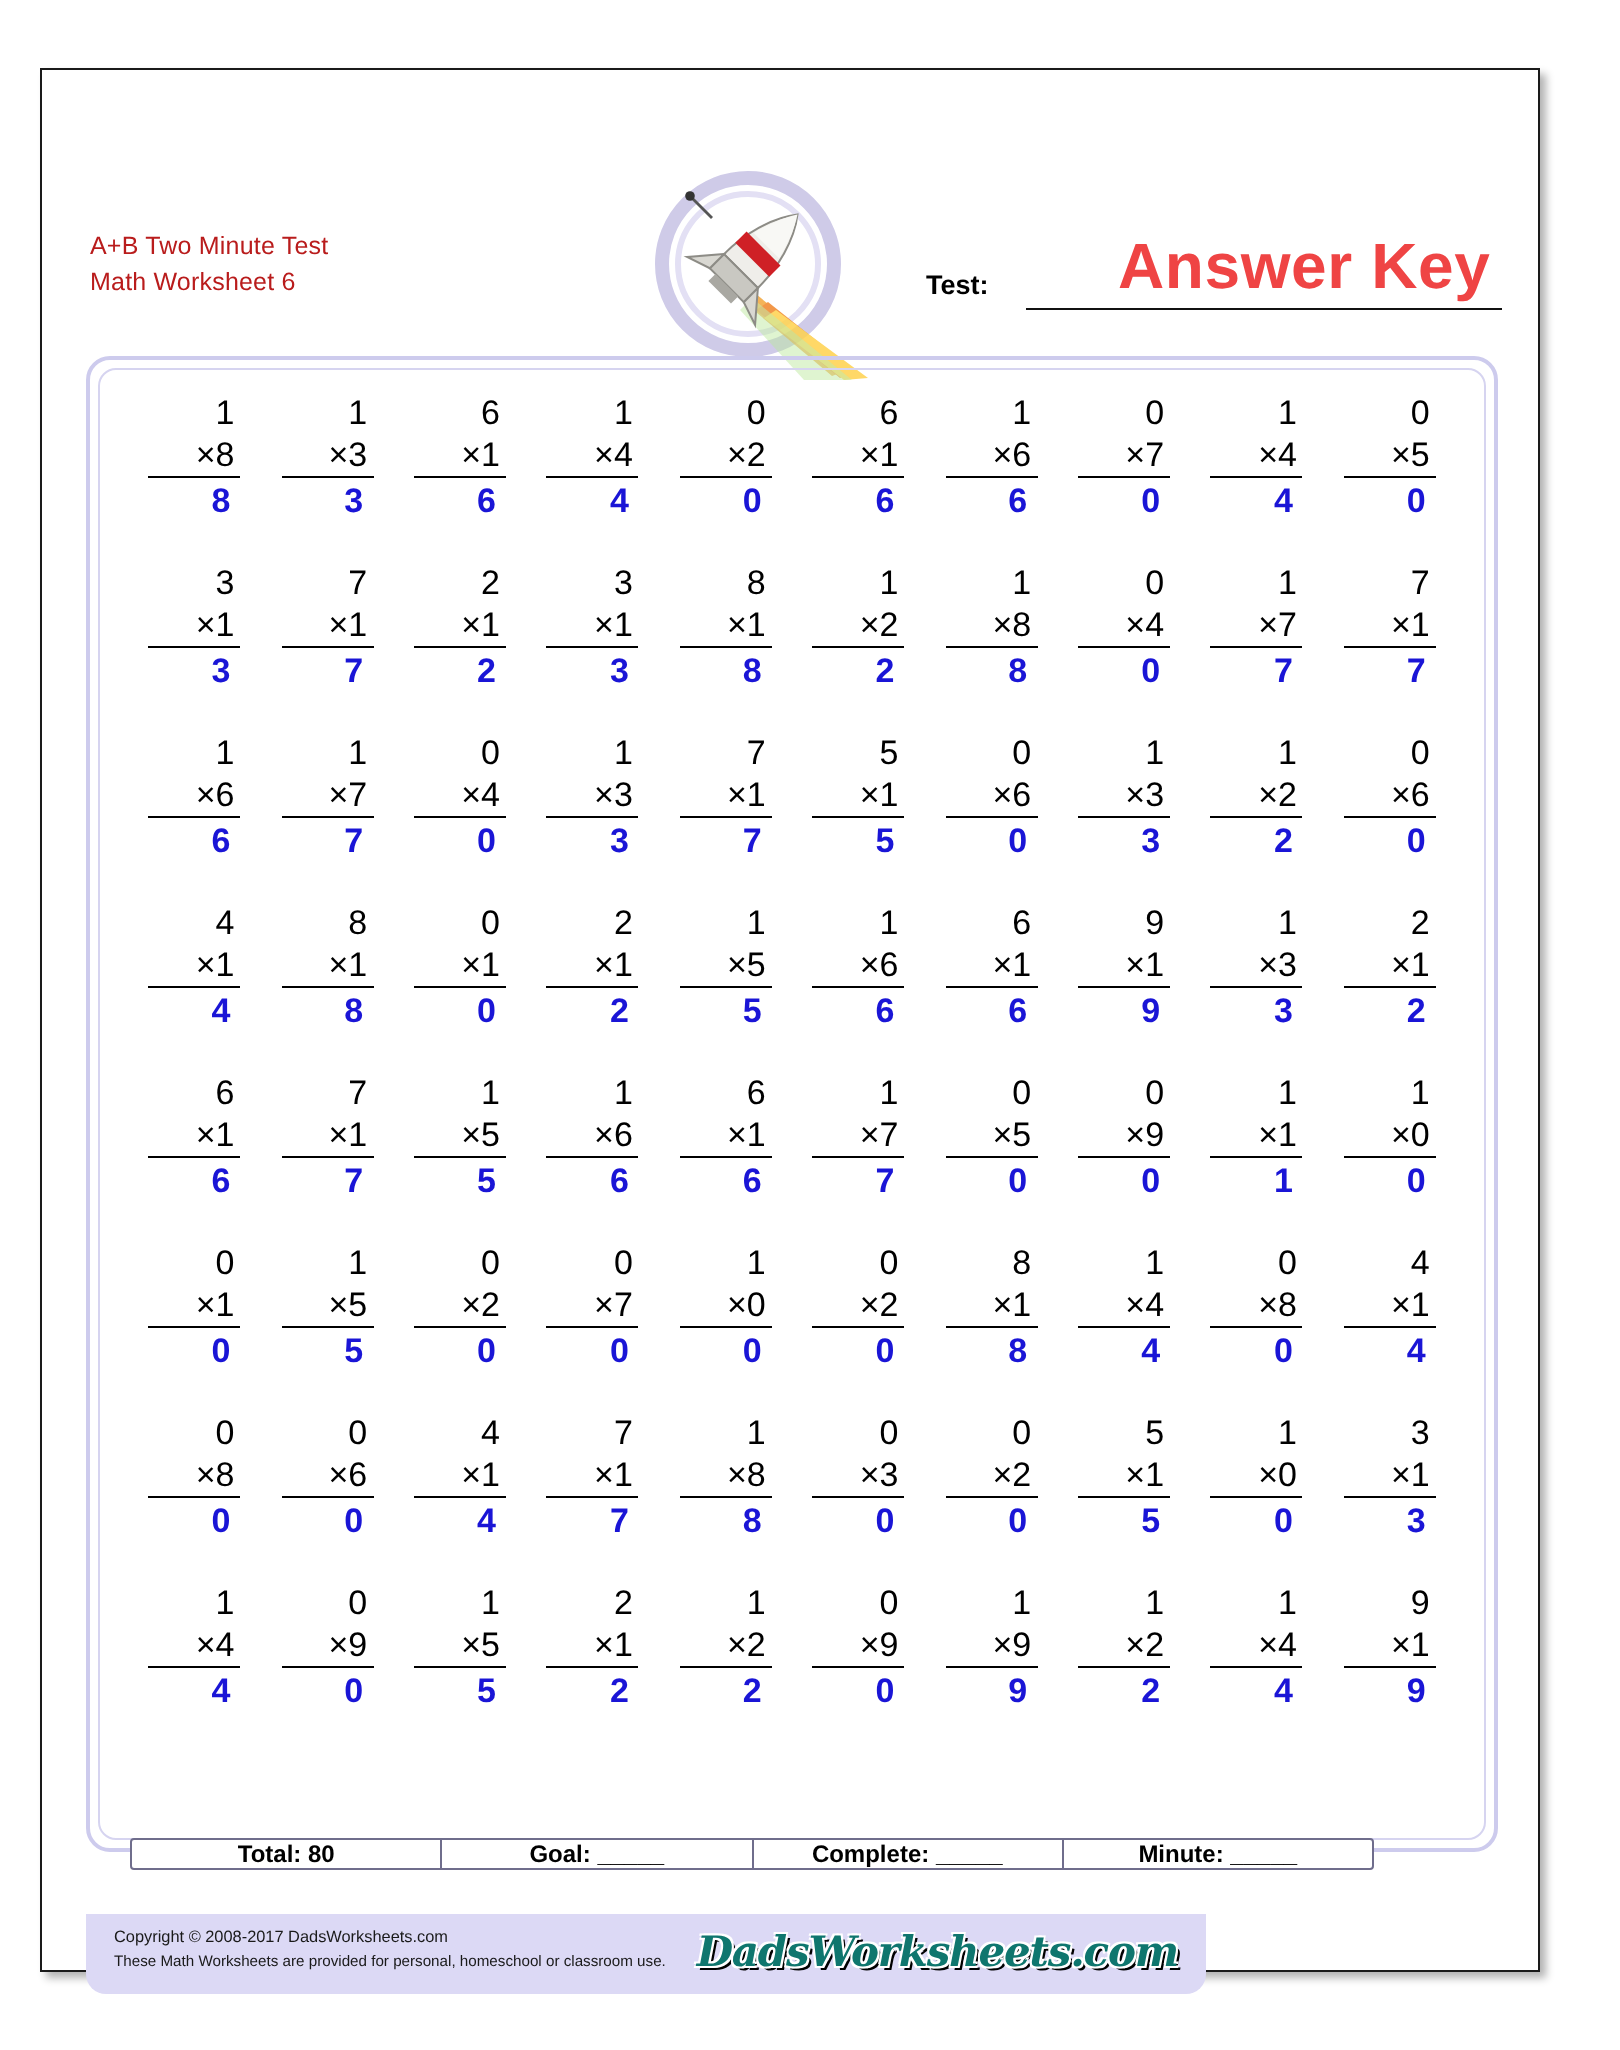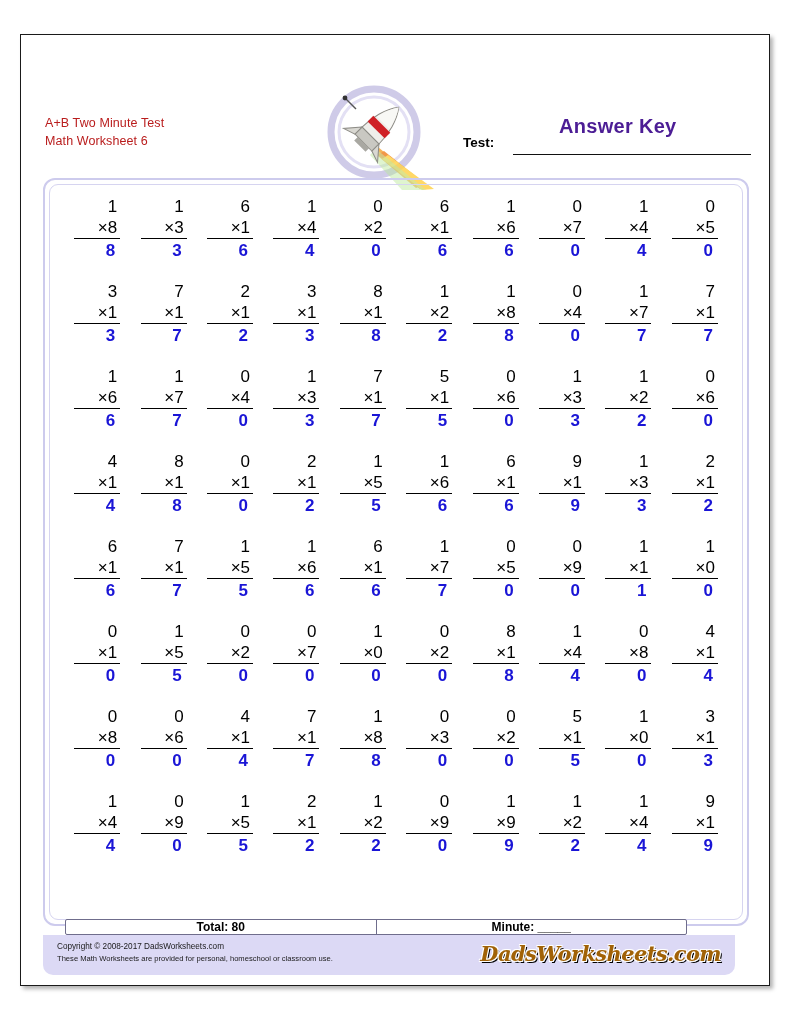--- a/index.html
+++ b/index.html
@@ -75,23 +75,23 @@
     position: absolute;
     left: 52px;
     top: 41px;
     width: 238px;
     border-bottom: 1.4px solid #111;
   }
   .answer-key {
     position: absolute;
     left: 98px;
     top: 2px;
-    font-size: 20px;
+    font-size: 32px;
     font-weight: bold;
-    color: #4c1d95;
+    color: #ef4444;
     letter-spacing: 0.3px;
     white-space: nowrap;
   }
 
   
   .panel {
     position: absolute;
     left: 22px;
     top: 143px;
     width: 706px;
@@ -189,22 +189,22 @@
     color: #000;
     border-right: 1.4px solid #6f6d8c;
     white-space: pre;
   }
   .scorecell:last-child { border-right: none; }
 
   
   .footer {
     position: absolute;
     left: 22px;
-    top: 900px;
-    width: 692px;
+    top: 922px;
+    width: 560px;
     height: 40px;
     background: #dcd9f5;
     border-radius: 0 0 10px 10px;
     overflow: hidden;
   }
   .copy1 {
     position: absolute;
     left: 14px;
     top: 7px;
     font-size: 8.2px;
@@ -221,21 +221,21 @@
     text-align: center;
   }
   .brand {
     position: absolute;
     right: 14px;
     top: 6px;
     font-size: 21px;
     font-weight: bold;
     font-style: italic;
     font-family: "DejaVu Serif", serif;
-    color: #a16207;
+    color: #0f766e;
     letter-spacing: -0.6px;
     white-space: nowrap;
     text-shadow:
       -1px -1px 0 #fff,  1px -1px 0 #fff,
       -1px  1px 0 #fff,  1px  1px 0 #fff,
        2px  2px 0 #000;
   }
 </style>
 </head>
 <body>
@@ -859,20 +859,22 @@
                 <div class="p-ans">9</div>
               </div>
             </div>
           </div>
         </div>
     </div>
   </div>
 
   <div class="scorebar">
       <div class="scorecell">Total: 80</div>
+      <div class="scorecell">Goal: _____</div>
+      <div class="scorecell">Complete: _____</div>
       <div class="scorecell">Minute: _____</div>
     </div>
 
   <div class="footer">
     <div class="copy1">Copyright © 2008-2017 DadsWorksheets.com</div>
     <div class="copy2">These Math Worksheets are provided for personal, homeschool or classroom use.</div>
     <div class="brand">DadsWorksheets.com</div>
   </div>
 
 </div>

